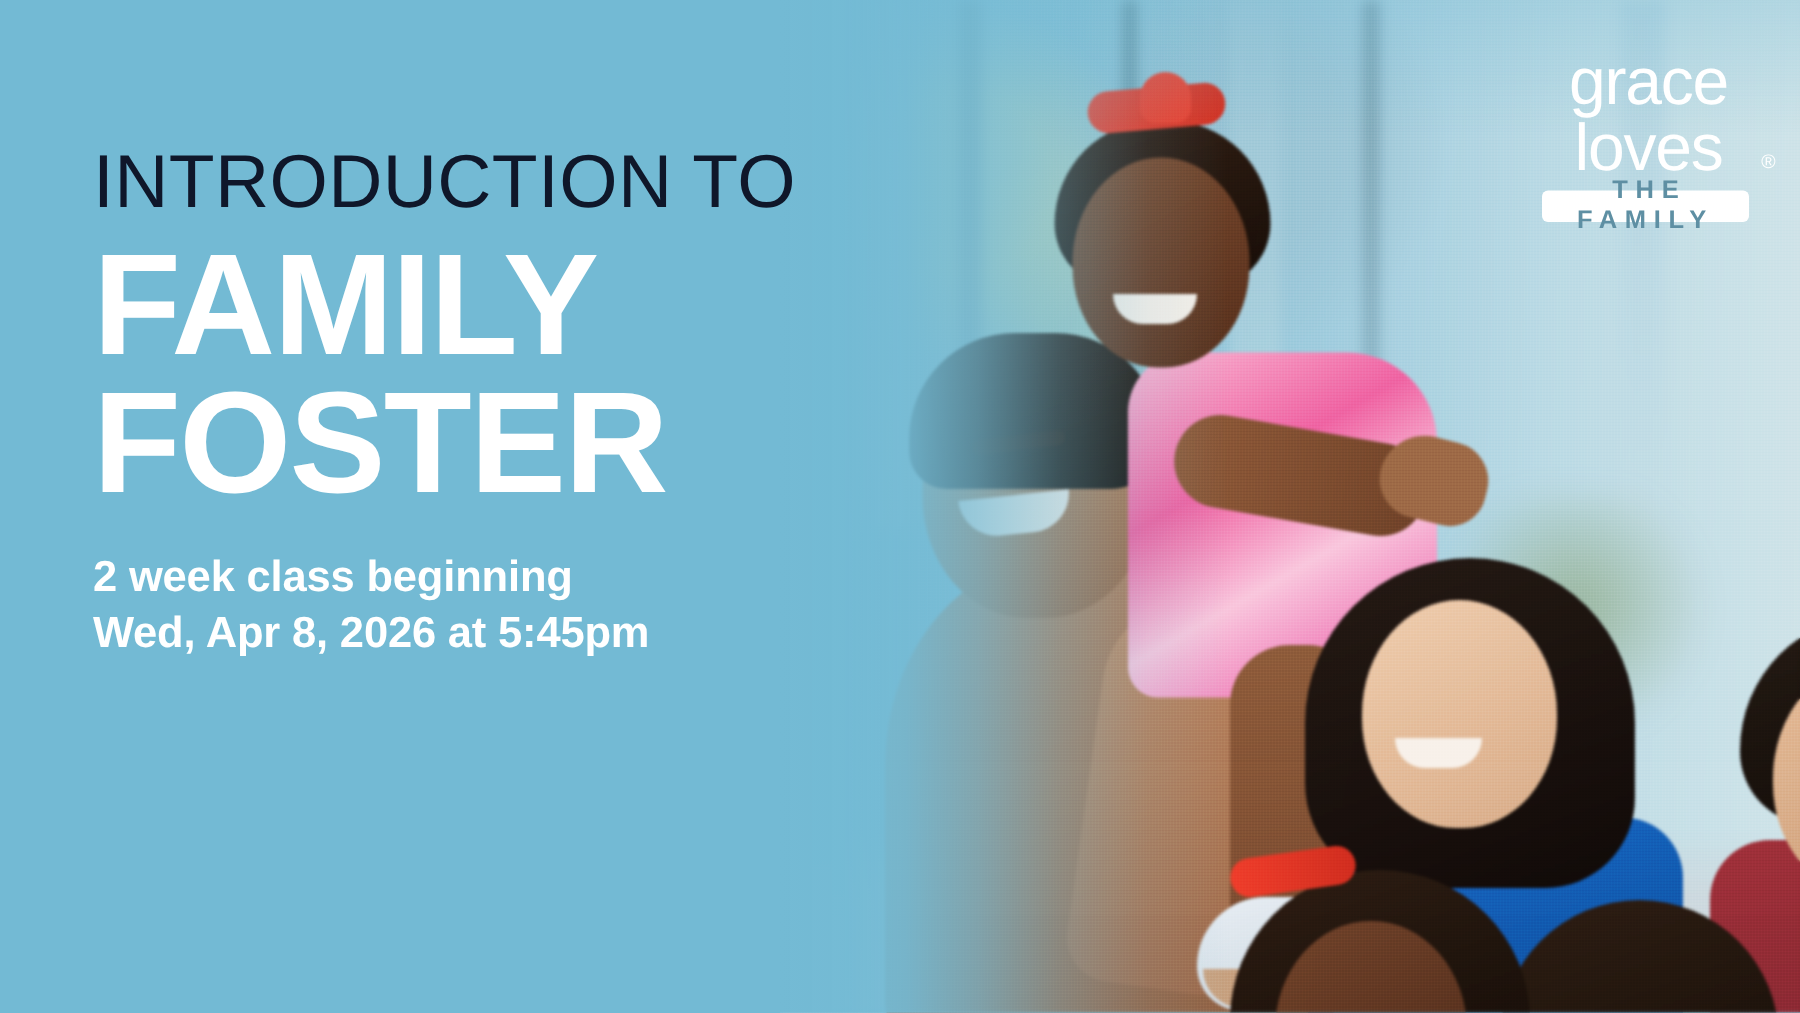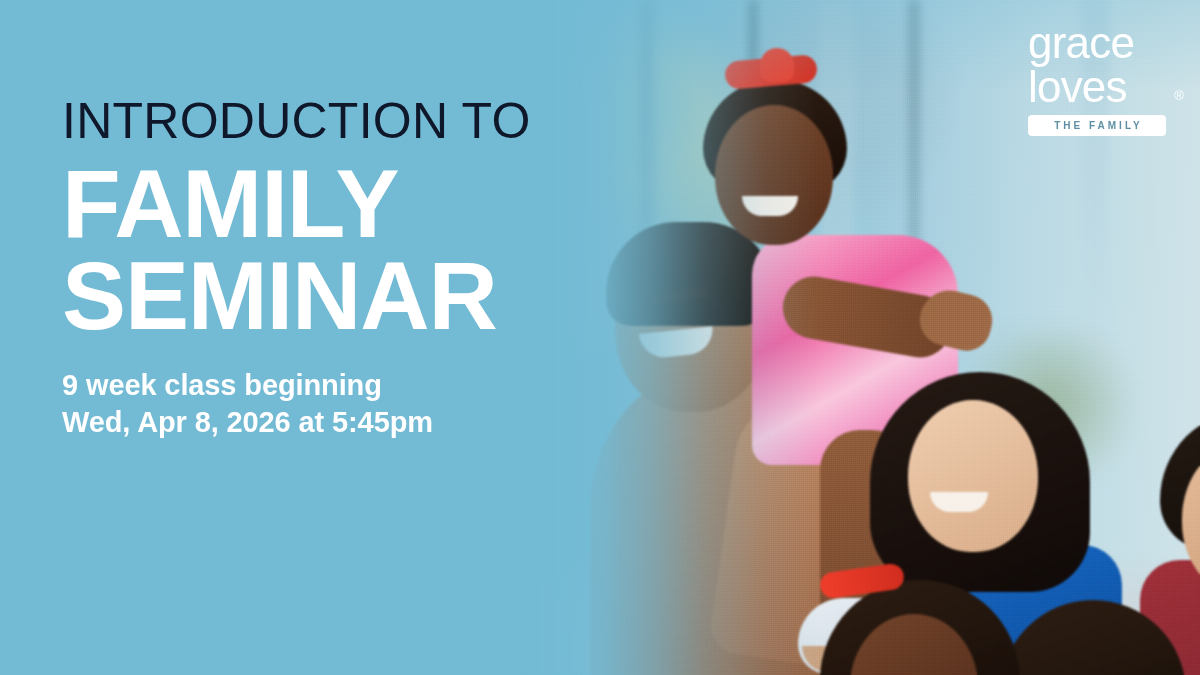--- a/index.html
+++ b/index.html
@@ -169,24 +169,24 @@
     line-height:1.26;
     font-weight:700;
     letter-spacing:-.004em;
     color:#ffffff;
   }
   .subline .ln { display:block; white-space:nowrap; }
 
   
   .logo {
     position:absolute;
-    right:30px; top:24px;
+    right:30px; top:36px;
     width:142px;
     z-index:8;
-    text-align:left;
+    text-align:center;
     color:#ffffff;
   }
   .logo-word {
     display:block;
     font-size:44px;
     line-height:.86;
     font-weight:400;
     letter-spacing:-.018em;
     color:#ffffff;
   }
@@ -202,21 +202,21 @@
     margin-top:9px;
     width:138px;
     height:21px;
     background:#ffffff;
     border-radius:4px;
     display:flex;
     align-items:center;
     justify-content:center;
   }
   .logo-badge span {
-    font-size:10px;
+    font-size:17px;
     font-weight:700;
     letter-spacing:.30em;
     color:#5e8fa3;
     text-indent:.30em;
   }
 </style>
 </head>
 <body>
 
 <div class="poster">
@@ -276,25 +276,25 @@
     </div>
     <div class="photo-fade-top"></div>
     <div class="photo-fade"></div>
   </div>
 
   <div class="copy">
     <div class="eyebrow">INTRODUCTION TO</div>
 
     <div class="headline">
       <span class="ln">FAMILY</span>
-      <span class="ln">SEMINAR</span>
+      <span class="ln">FOSTER</span>
     </div>
 
     <div class="subline">
-      <span class="ln">9 week class beginning</span>
+      <span class="ln">2 week class beginning</span>
       <span class="ln">Wed, Apr 8, 2026 at 5:45pm</span>
     </div>
   </div>
 
   <div class="logo">
     <span class="logo-word">grace</span>
     <span class="logo-word second">
       <span>loves</span><span class="logo-reg">®</span>
     </span>
     <div class="logo-badge">

